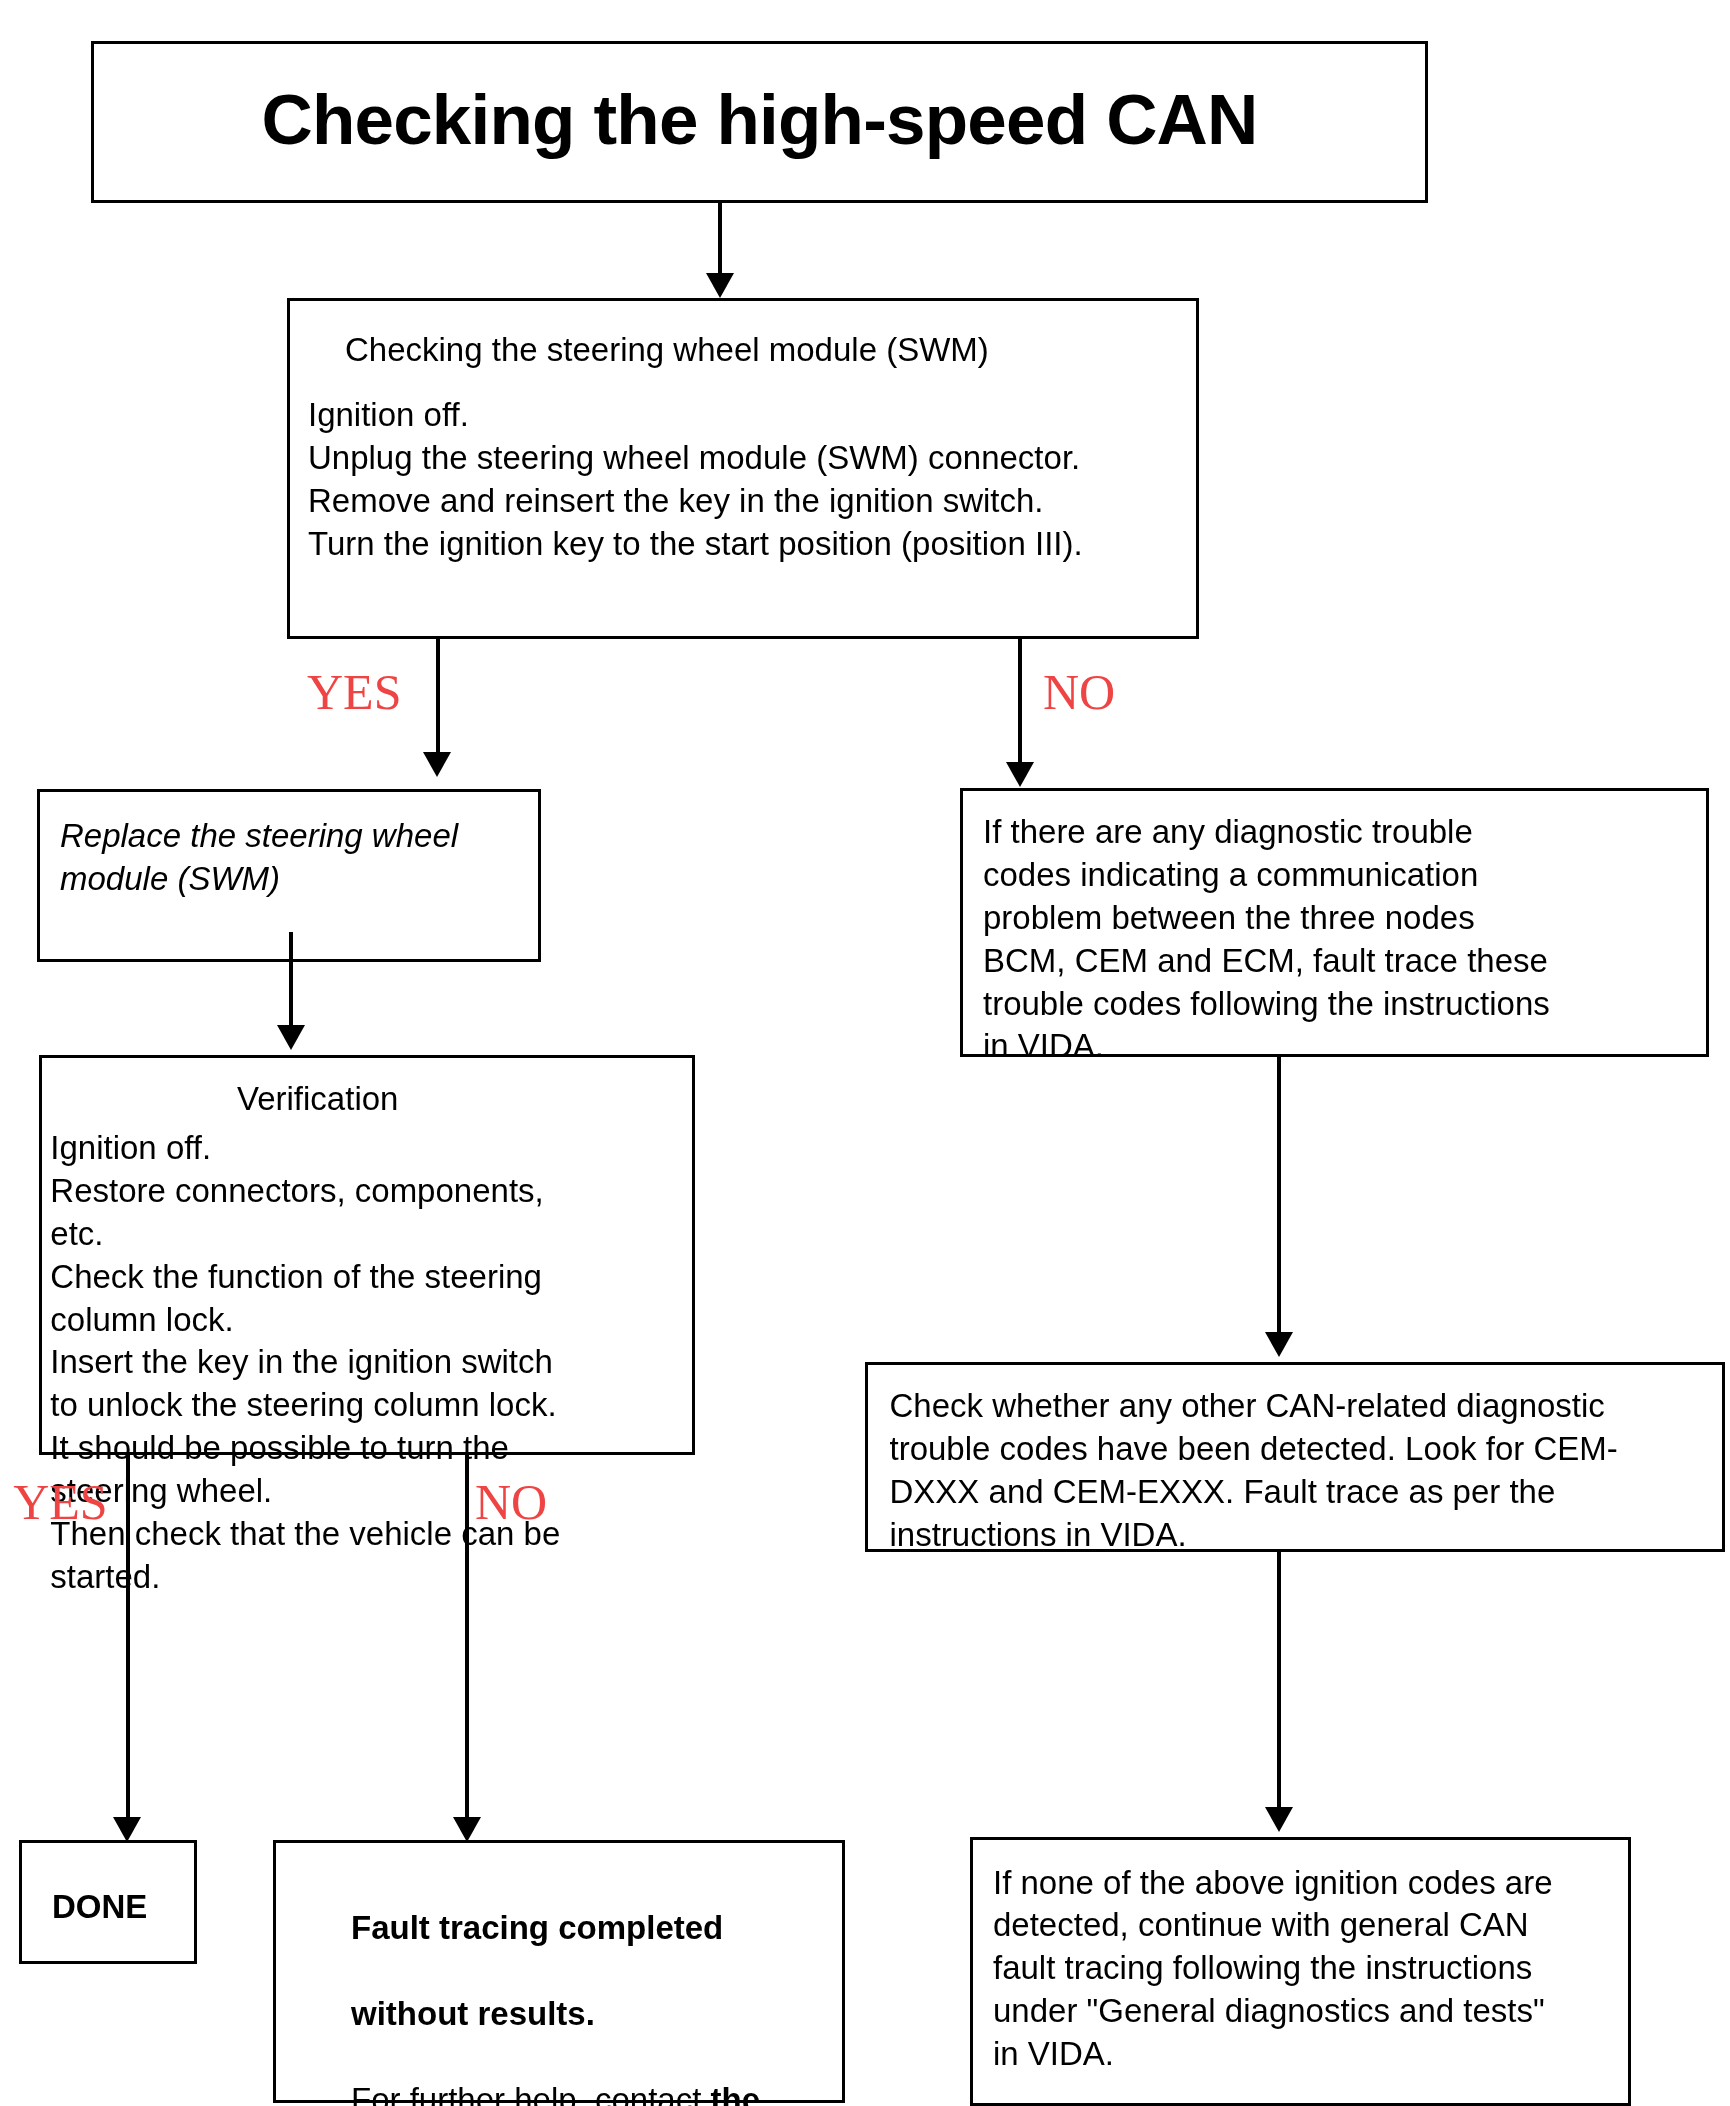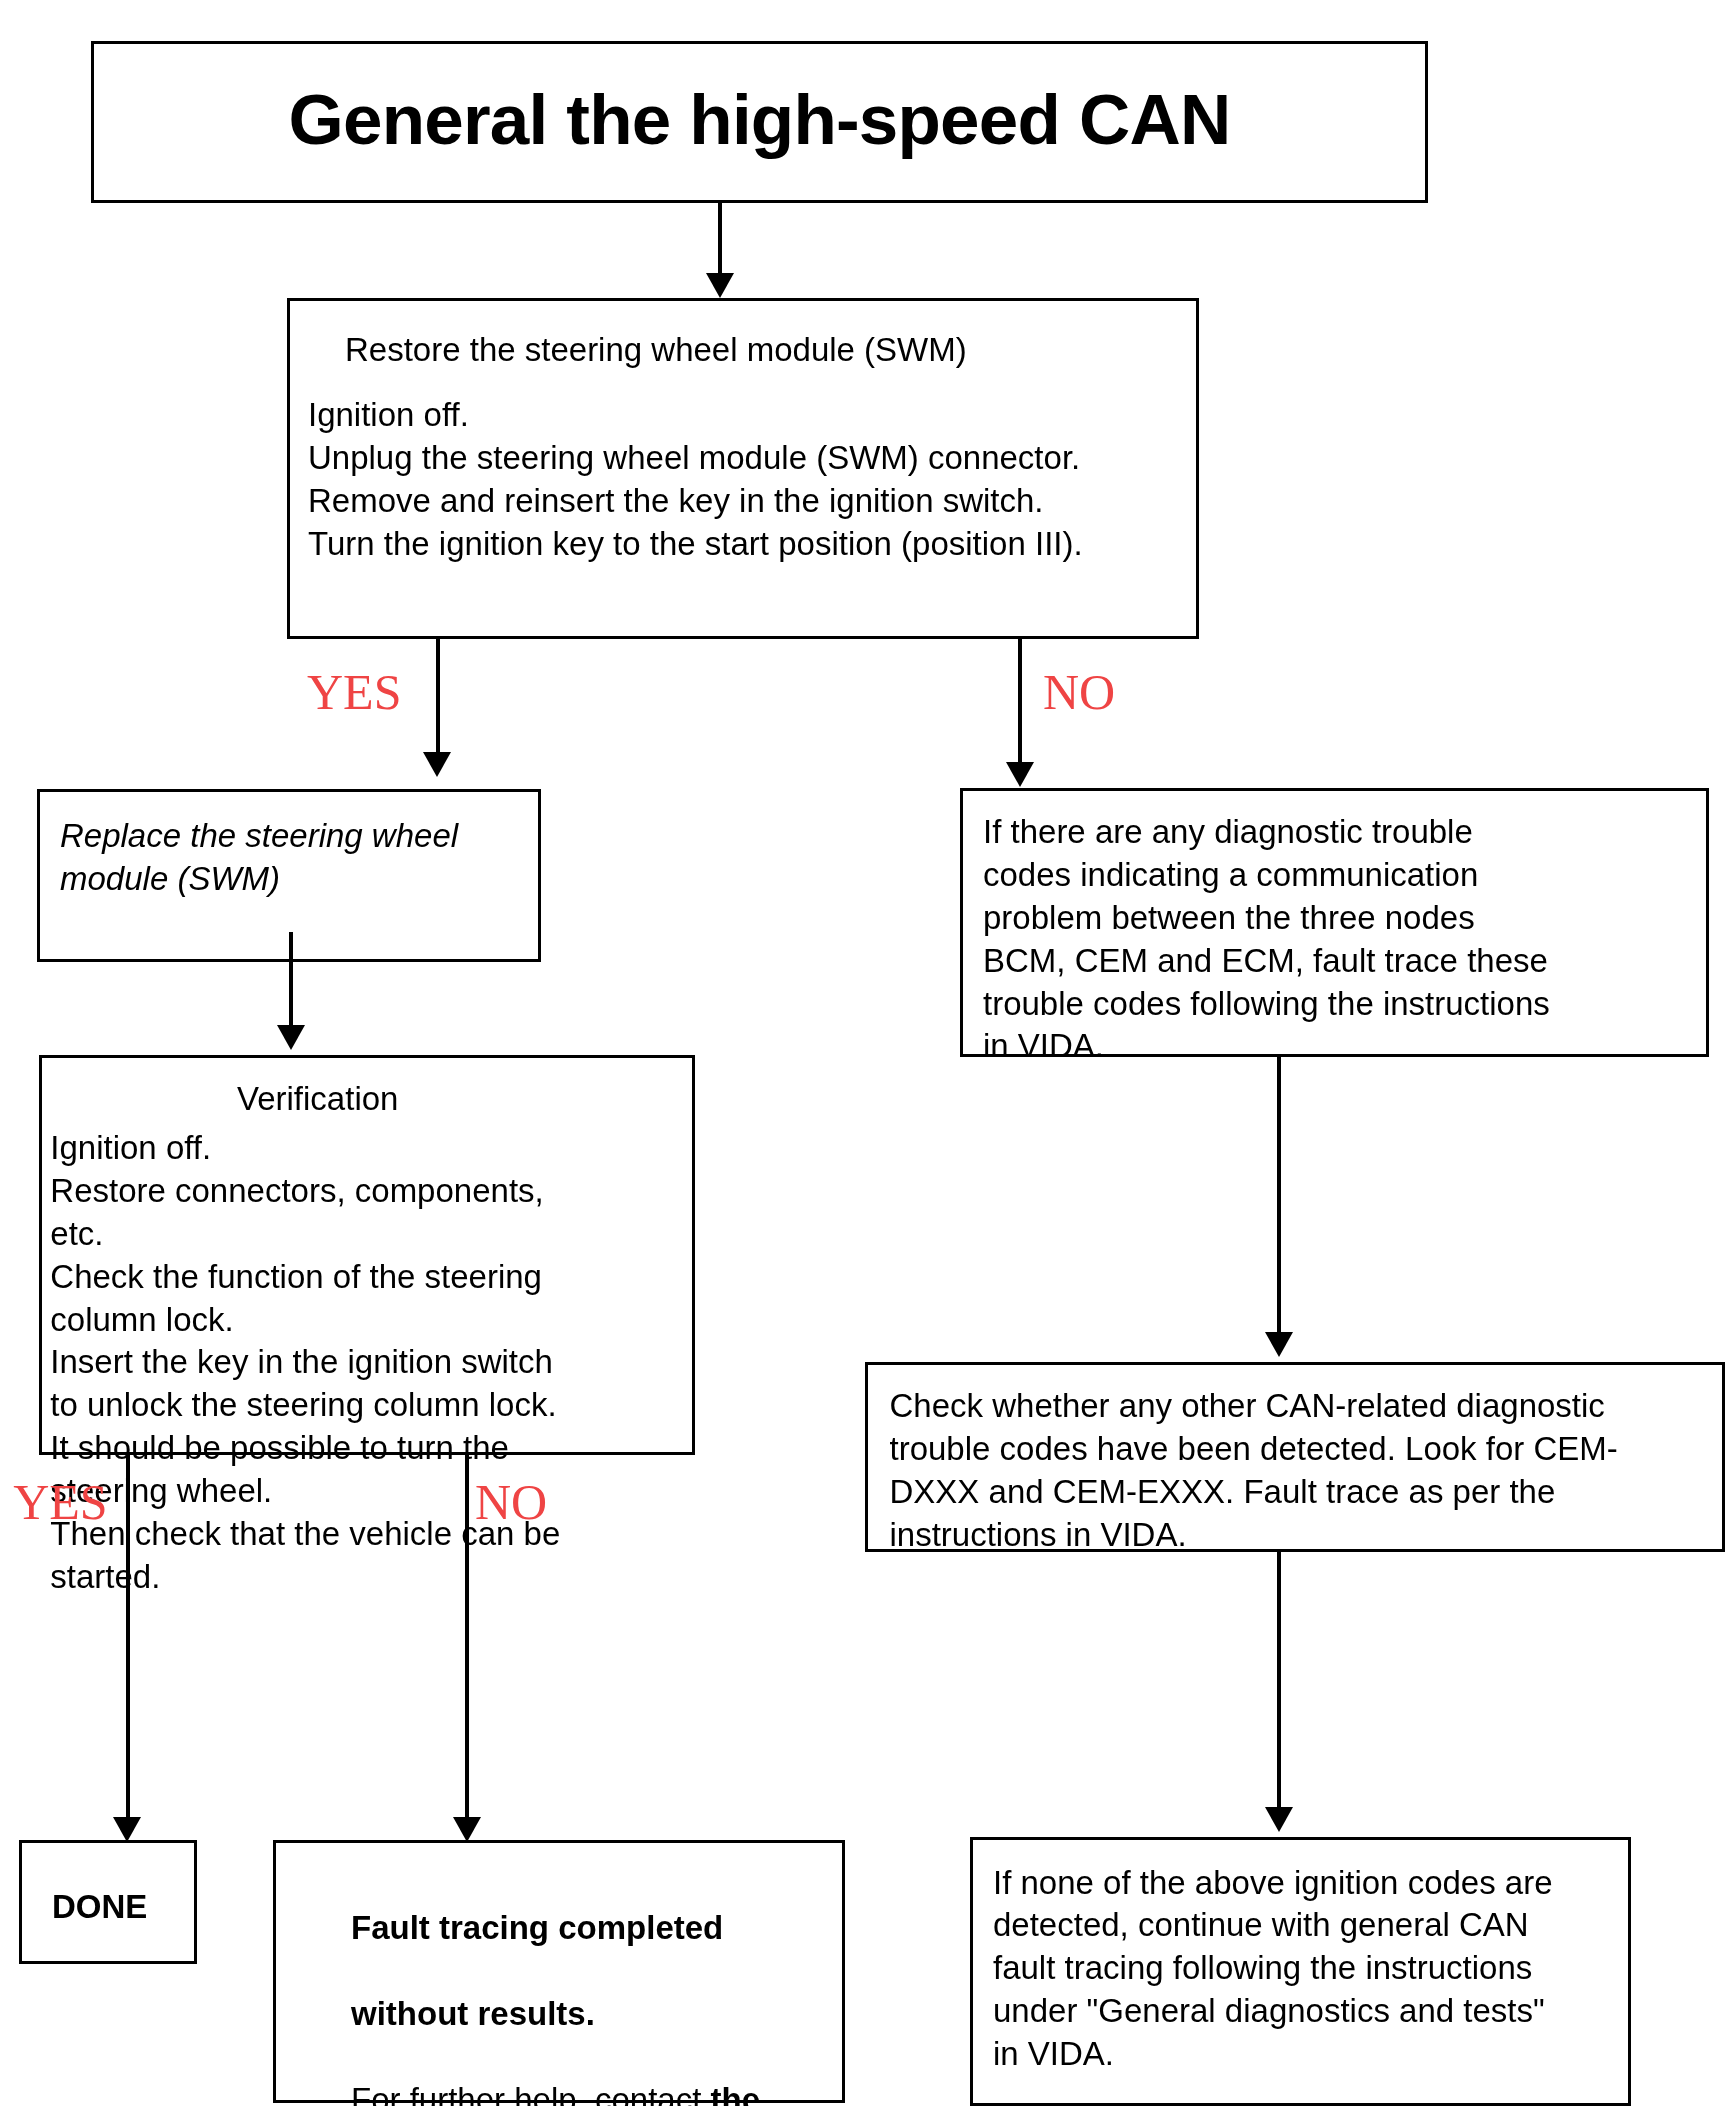--- a/index.html
+++ b/index.html
@@ -53,28 +53,28 @@
     width:100%;
   }
   .b{font-weight:bold;}
 </style>
 </head>
 <body>
 
 <div id="canvas">
 
   <div class="box" style="left:91px; top:41px; width:1337px; height:162px;">
-    <div class="txt title-text" style="left:0; top:30px;">General the high-speed CAN</div>
+    <div class="txt title-text" style="left:0; top:30px;">Checking the high-speed CAN</div>
   </div>
 
   <div class="vline" style="left:718px; top:203px; height:76px;"></div>
   <div class="arrow" style="left:706px; top:273px;"></div>
 
   <div class="box" style="left:287px; top:298px; width:912px; height:341px;">
-    <div class="txt" style="left:55px; top:28px; font-size:33px;">Restore the steering wheel module (SWM)</div>
+    <div class="txt" style="left:55px; top:28px; font-size:33px;">Checking the steering wheel module (SWM)</div>
     <div class="txt" style="left:18px; top:93px; font-size:33px;">Ignition off.
 Unplug the steering wheel module (SWM) connector.
 Remove and reinsert the key in the ignition switch.
 Turn the ignition key to the start position (position III).</div>
   </div>
 
   <div class="vline" style="left:436px; top:639px; height:120px;"></div>
   <div class="arrow" style="left:423px; top:752px;"></div>
   <div class="label-serif" style="left:307px; top:663px;">YES</div>
 

